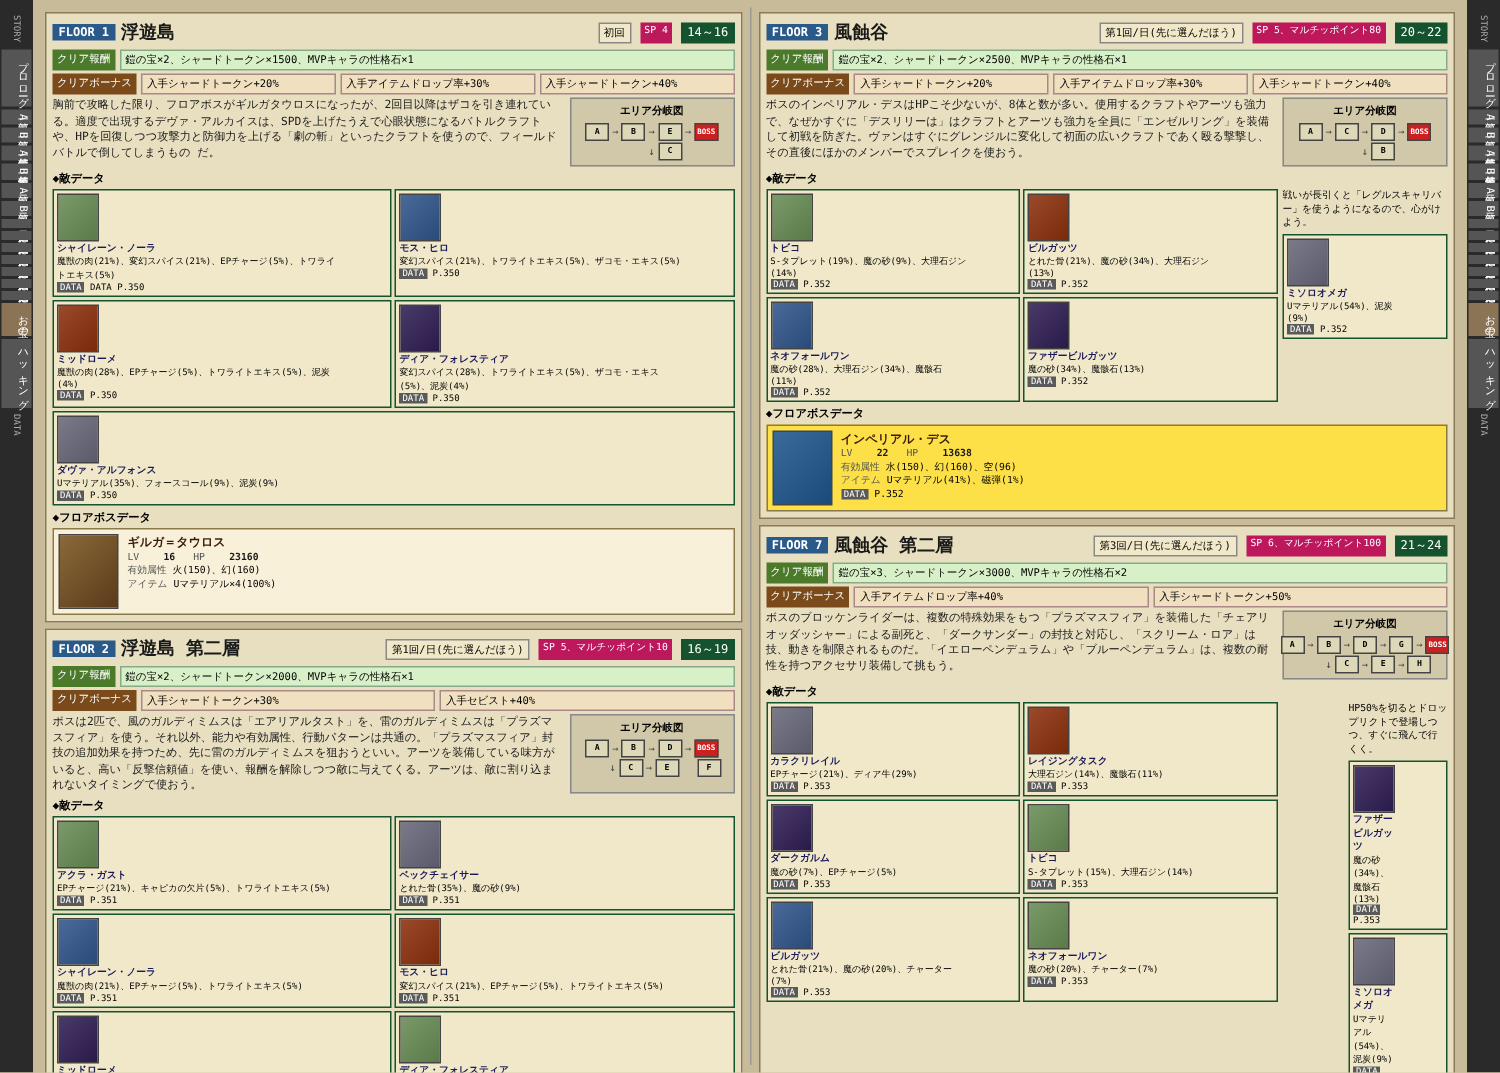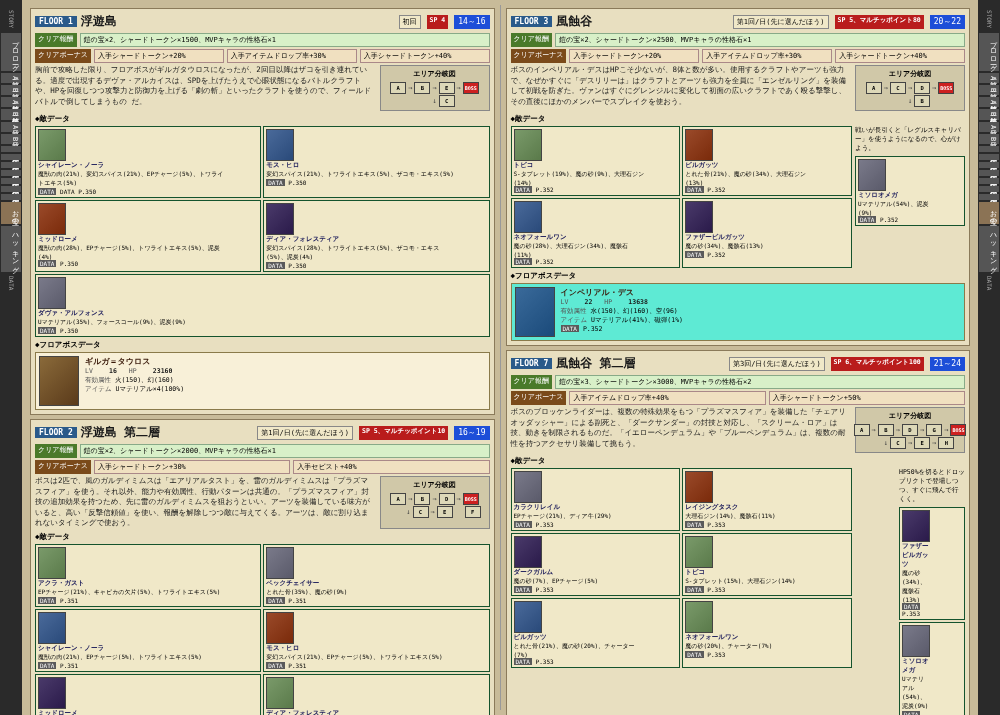--- a/index.html
+++ b/index.html
@@ -114,21 +114,21 @@
       font-size: 7px;
     }
 
     .floor-meta-item {
       background: #f0e8c8;
       border: 1px solid #888;
       padding: 1px 3px;
     }
 
     .level-badge {
-      background: #1d4ed8;
+      background: #14532d;
       color: #fff;
       padding: 1px 4px;
       font-size: 8px;
     }
 
     
     .clear-bar {
       display: flex;
       gap: 3px;
       margin-bottom: 2px;
@@ -313,25 +313,24 @@
       background: linear-gradient(135deg, #7a7a8a, #5a5a6a);
     }
 
     .portrait-placeholder.boss-type {
       width: 40px;
       height: 50px;
       background: linear-gradient(135deg, #8a5a2a, #5a3a0a);
     }
 
     .sp-badge {
-      background: #b91c1c;
+      background: #be185d;
       color: #fff;
       padding: 1px 3px;
       font-size: 6.5px;
-      font-weight: bold;
     }
   </style>
 </head>
 <body>
 
 <div class="page">
 
   <div class="side-nav">
     <div style="color:#aaa;font-size:6px;writing-mode:vertical-rl;margin-bottom:3px;">STORY</div>
     <div class="side-nav-item">プロローグ</div>
@@ -665,21 +664,21 @@
                 <div class="mini-enemy-name">ミソロオメガ</div>
                 <div>Uマテリアル(54%)、泥炭(9%)</div>
                 <div><span class="inline-tag">DATA</span> P.352</div>
               </div>
             </div>
           </div>
         </div>
 
         <div style="margin-top:3px;">
           <div style="font-weight:bold;font-size:7.5px;margin-bottom:2px;">◆フロアボスデータ</div>
-          <div class="boss-card" style="background:#5eead4;border:1px solid #8a7a4a;padding:3px;">
+          <div class="boss-card" style="background:#fde047;border:1px solid #8a7a4a;padding:3px;">
             <div class="portrait-placeholder boss-type" style="background:linear-gradient(135deg,#3a6a9a,#1a4a7a);"></div>
             <div class="boss-stats">
               <div class="boss-name">インペリアル・デス</div>
               <div class="stat-row">
                 <span class="stat-label">LV</span>
                 <span class="stat-value">22</span>
                 <span class="stat-label" style="margin-left:8px;">HP</span>
                 <span class="stat-value">13638</span>
               </div>
               <div class="stat-row">

